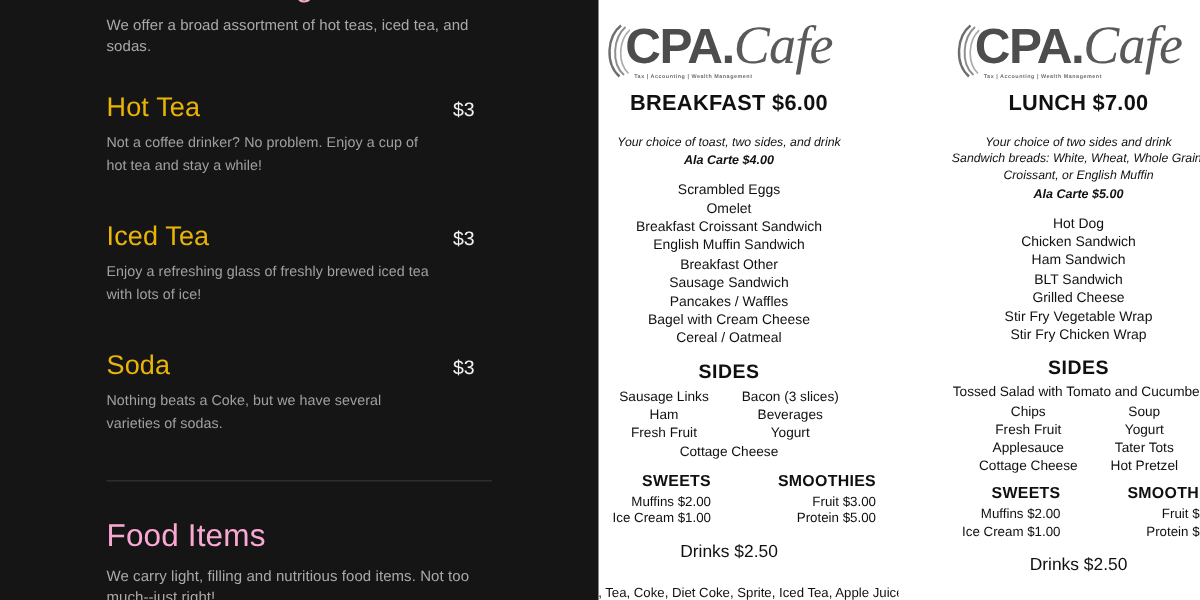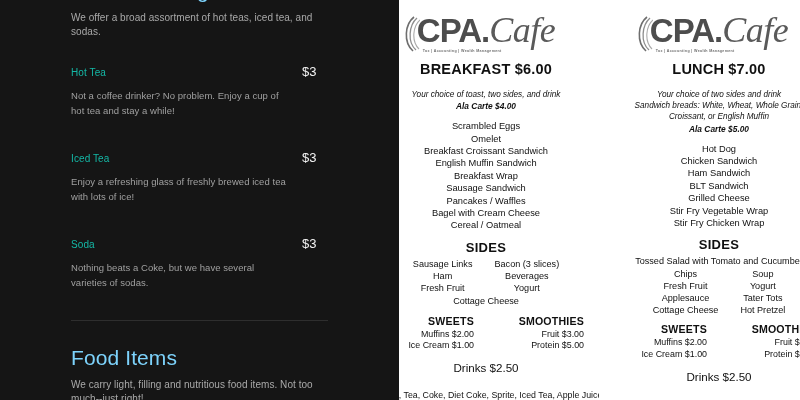--- a/index.html
+++ b/index.html
@@ -12,31 +12,31 @@
   .screen{position:relative;width:800px;height:400px;overflow:hidden;}
 
   
   .dark-panel{
     position:absolute;left:0;top:0;width:399px;height:400px;
     background:#151515;overflow:hidden;
   }
   .dark-inner{position:absolute;left:0;top:-22px;width:399px;}
   .sect{padding:0 71px 0 71px;}
   .sect-title{
-    color:#7dd3fc;font-size:21px;font-weight:400;letter-spacing:.1px;
+    color:#f9a8d4;font-size:21px;font-weight:400;letter-spacing:.1px;
     margin:0 0 7px 0;line-height:26px;
   }
   .sect-sub{
     color:#a9a9a9;font-size:10px;line-height:14px;margin:0 0 23px 0;
     letter-spacing:.05px;
   }
   .row{position:relative;margin:0 0 30px 0;}
   .row-head{display:flex;justify-content:space-between;align-items:baseline;}
   .row-name{
-    color:#14b8a6;font-size:10px;font-weight:400;line-height:19px;
+    color:#eab308;font-size:18px;font-weight:400;line-height:19px;
     letter-spacing:.1px;
   }
   .row-price{
     color:#f2f2f2;font-size:13px;font-weight:400;line-height:19px;
     min-width:26px;text-align:left;
   }
   .row-desc{
     color:#a0a0a0;font-size:9.5px;line-height:14.5px;margin-top:7px;
     max-width:215px;letter-spacing:.05px;
   }
@@ -192,21 +192,21 @@
 
       <div class="meal-title">BREAKFAST  $6.00</div>
       <div class="meal-note">Your choice of toast, two sides, and drink</div>
       <div class="meal-alacarte">Ala Carte $4.00</div>
 
       <ul class="items">
         <li>Scrambled Eggs</li>
         <li>Omelet</li>
         <li>Breakfast Croissant Sandwich</li>
         <li>English Muffin Sandwich</li>
-        <li>Breakfast Wrap</li>
+        <li>Breakfast Other</li>
         <li>Sausage Sandwich</li>
         <li>Pancakes  /  Waffles</li>
         <li>Bagel with Cream Cheese</li>
         <li>Cereal  /  Oatmeal</li>
       </ul>
 
       <div class="head2">SIDES</div>
       <div class="sides-grid">
         <ul class="sides-col">
           <li>Sausage Links</li>

